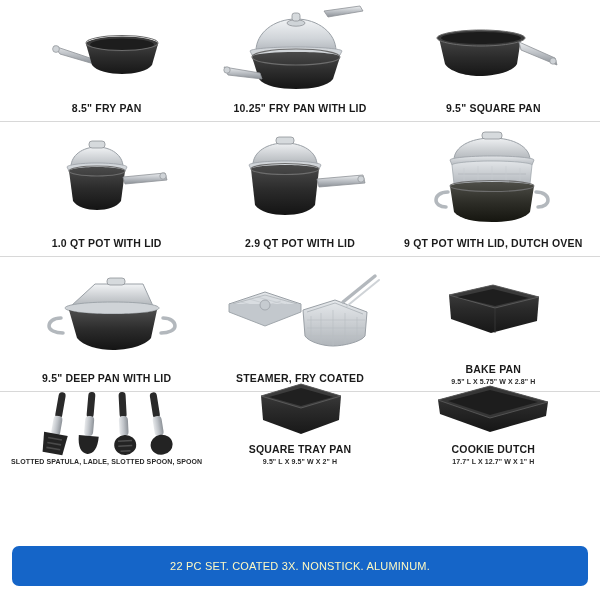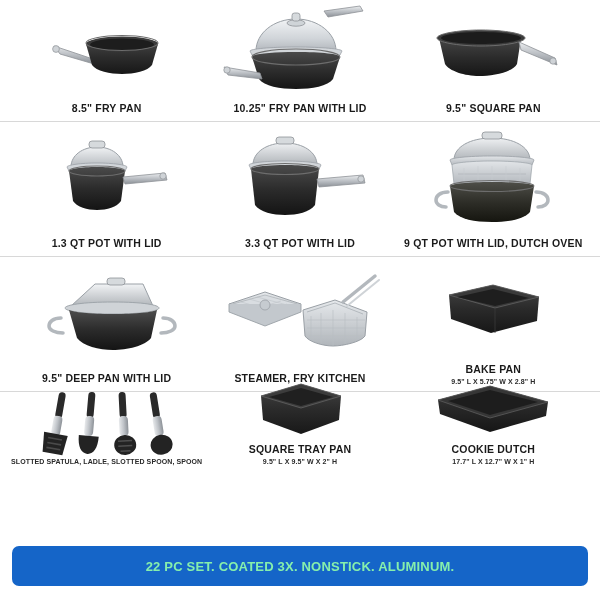--- a/index.html
+++ b/index.html
@@ -76,23 +76,23 @@
     right: 12px;
     bottom: 14px;
     height: 40px;
     background: #1565c8;
     border-radius: 7px;
     display: flex;
     align-items: center;
     justify-content: center;
   }
   .banner-text {
-    color: #86efac;
-    font-size: 13px;
-    font-weight: bold;
+    color: #fef9c3;
+    font-size: 11px;
+    font-weight: normal;
     letter-spacing: 0.2px;
   }
   .row-4 { padding-bottom: 58px; }
 
   svg { display: block; }
 </style>
 </head>
 <body>
 
 <div class="page">
@@ -210,21 +210,21 @@
           </defs>
           <path d="M34 28 C34 16 46 8 60 8 C74 8 86 16 86 28 Z" fill="url(#lidG2)" stroke="#9aa0a6" stroke-width="1"></path>
           <rect x="52" y="2" width="16" height="7" rx="3" fill="#d6dadd" stroke="#8e9297" stroke-width="0.8"></rect>
           <path d="M30 28 C30 26 44 24 60 24 C76 24 90 26 90 28 L88 32 C84 34 72 35 60 35 C48 35 36 34 32 32 Z" fill="#d2d6da" stroke="#9aa0a6" stroke-width="0.8"></path>
           <path d="M32 32 C32 30 44 28 60 28 C76 28 88 30 88 32 L84 62 C80 68 70 71 60 71 C50 71 40 68 36 62 Z" fill="url(#potBody1)"></path>
           <ellipse cx="60" cy="32" rx="28" ry="5" fill="none" stroke="#6d6d6d" stroke-width="1.1"></ellipse>
           <path d="M86 38 L128 34 L130 41 L88 45 Z" fill="url(#handle4)" stroke="#8e9297" stroke-width="0.8"></path>
           <circle cx="126" cy="37" r="3.2" fill="#cfd3d7" stroke="#8e9297" stroke-width="0.7"></circle>
         </svg>
       </div>
-      <div class="caption">1.3 QT POT WITH LID</div>
+      <div class="caption">1.0 QT POT WITH LID</div>
     </div>
 
     <div class="cell">
       <div class="art">
         <svg width="150" height="86" viewBox="0 0 150 86">
           <defs>
             <linearGradient id="potBody2" x1="0" y1="0" x2="0" y2="1">
               <stop offset="0" stop-color="#4b4b4b"></stop>
               <stop offset="0.5" stop-color="#2b2b2b"></stop>
               <stop offset="1" stop-color="#141414"></stop>
@@ -241,21 +241,21 @@
           </defs>
           <path d="M28 30 C28 17 42 8 60 8 C78 8 92 17 92 30 Z" fill="url(#lidG3)" stroke="#9aa0a6" stroke-width="1"></path>
           <rect x="51" y="2" width="18" height="7" rx="3" fill="#d6dadd" stroke="#8e9297" stroke-width="0.8"></rect>
           <path d="M24 30 C24 28 40 26 60 26 C80 26 96 28 96 30 L94 34 C89 36 76 37 60 37 C44 37 31 36 26 34 Z" fill="#d2d6da" stroke="#9aa0a6" stroke-width="0.8"></path>
           <path d="M26 34 C26 32 42 30 60 30 C78 30 94 32 94 34 L90 70 C85 77 72 80 60 80 C48 80 35 77 30 70 Z" fill="url(#potBody2)"></path>
           <ellipse cx="60" cy="34" rx="34" ry="5.5" fill="none" stroke="#6d6d6d" stroke-width="1.1"></ellipse>
           <path d="M92 44 L138 40 L140 48 L94 52 Z" fill="url(#handle5)" stroke="#8e9297" stroke-width="0.8"></path>
           <circle cx="136" cy="44" r="3.2" fill="#cfd3d7" stroke="#8e9297" stroke-width="0.7"></circle>
         </svg>
       </div>
-      <div class="caption">3.3 QT POT WITH LID</div>
+      <div class="caption">2.9 QT POT WITH LID</div>
     </div>
 
     <div class="cell">
       <div class="art">
         <svg width="150" height="96" viewBox="0 0 150 96">
           <defs>
             <linearGradient id="dutchBody" x1="0" y1="0" x2="0" y2="1">
               <stop offset="0" stop-color="#4e4e48"></stop>
               <stop offset="0.5" stop-color="#2e2e28"></stop>
               <stop offset="1" stop-color="#15150f"></stop>
@@ -330,21 +330,21 @@
           <circle cx="50" cy="35" r="5" fill="#c6cbd0" stroke="#9aa0a6" stroke-width="0.8"></circle>
 
           <path d="M88 40 L120 30 L152 42 L150 66 C146 72 128 76 118 76 C108 76 94 72 90 66 Z" fill="url(#meshG)" stroke="#9aa0a6" stroke-width="1"></path>
           <path d="M92 42 L120 33 L148 44" fill="none" stroke="#aab0b5" stroke-width="0.8"></path>
           <path d="M96 46 L96 70 M106 43 L106 74 M118 40 L118 76 M130 43 L130 74 M142 47 L142 70" stroke="#b8bdc2" stroke-width="0.7" opacity="0.9"></path>
           <path d="M92 50 L150 50 M92 58 L150 58 M94 66 L148 66" stroke="#b8bdc2" stroke-width="0.7" opacity="0.9"></path>
           <path d="M128 32 L160 6" stroke="#b3b8bd" stroke-width="3.5" stroke-linecap="round"></path>
           <path d="M132 36 L164 10" stroke="#cfd3d7" stroke-width="2" stroke-linecap="round"></path>
         </svg>
       </div>
-      <div class="caption">STEAMER, FRY KITCHEN</div>
+      <div class="caption">STEAMER, FRY COATED</div>
     </div>
 
     <div class="cell">
       <div class="art">
         <svg width="120" height="62" viewBox="0 0 120 62">
           <defs>
             <linearGradient id="loafG" x1="0" y1="0" x2="0" y2="1">
               <stop offset="0" stop-color="#454545"></stop>
               <stop offset="0.5" stop-color="#2a2a2a"></stop>
               <stop offset="1" stop-color="#171717"></stop>

